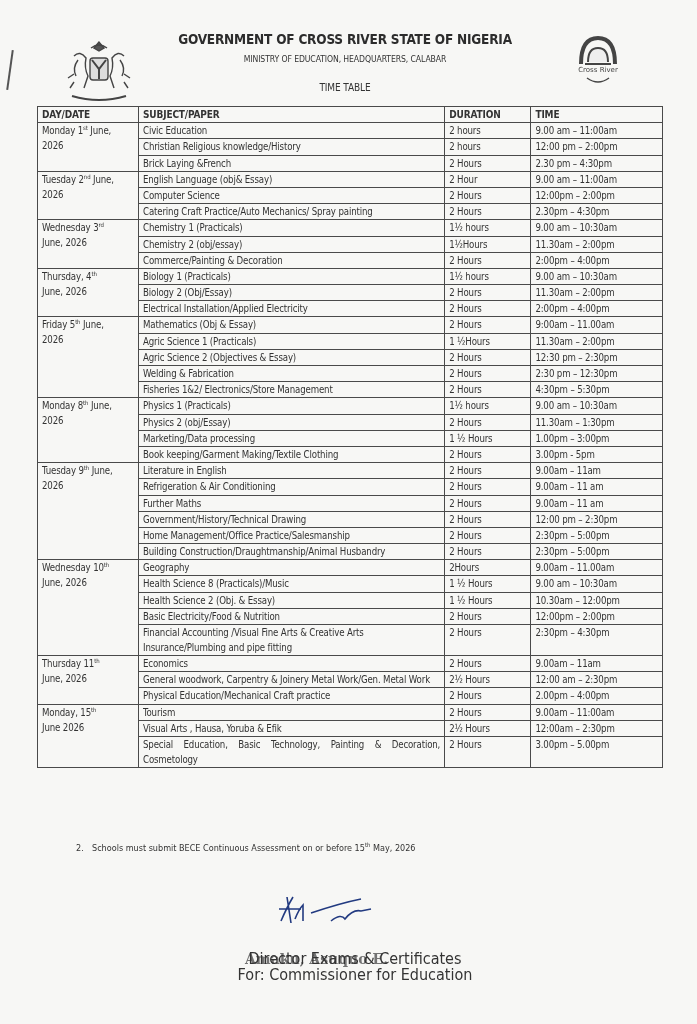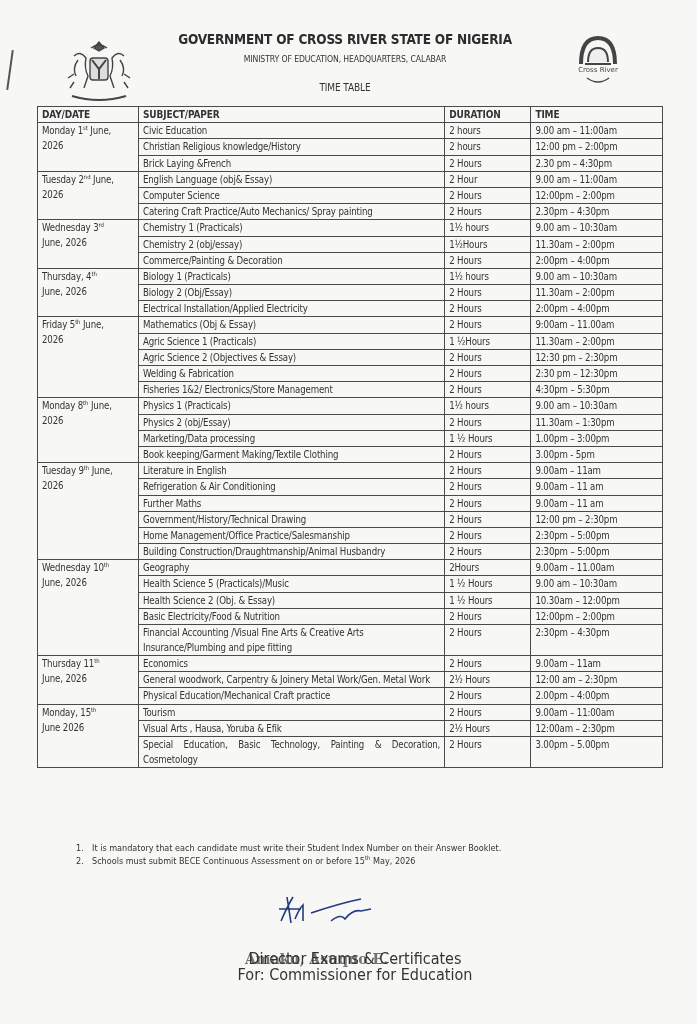--- a/index.html
+++ b/index.html
@@ -233,21 +233,21 @@
         <td class="tall">2 Hours</td>
         <td class="tall">2:30pm – 5:00pm</td>
       </tr>
       <tr>
         <td class="day" rowspan="5"><span>Wednesday 10</span><sup>th</sup><span></span><br><span>June, 2026</span></td>
         <td>Geography</td>
         <td>2Hours</td>
         <td>9.00am – 11.00am</td>
       </tr>
       <tr>
-        <td>Health Science 5 (Practicals)/Music</td>
+        <td>Health Science 8 (Practicals)/Music</td>
         <td>1 ½  Hours</td>
         <td>9.00 am – 10:30am</td>
       </tr>
       <tr>
         <td>Health Science 2 (Obj. &amp; Essay)</td>
         <td>1 ½  Hours</td>
         <td>10.30am – 12:00pm</td>
       </tr>
       <tr>
         <td>Basic Electricity/Food &amp; Nutrition</td>
@@ -288,23 +288,20 @@
       </tr>
       <tr>
         <td class="tall just">Special Education, Basic Technology, Painting &amp; Decoration, Cosmetology</td>
         <td class="tall">2 Hours</td>
         <td class="tall">3.00pm – 5.00pm</td>
       </tr>
     </tbody>
 </table>
 
 <div class="notes">
-  <div class="note">
-    <span class="num">1.</span><span>It is mandatory that each candidate must write their Student Index Number on their Answer Booklet.</span>
-  </div>
   <div class="note">
     <span class="num">2.</span><span>Schools must submit BECE Continuous Assessment on or before 15</span><sup>th</sup><span> May, 2026</span>
   </div>
 </div>
 
 <div class="sig">
   <svg class="sig-mark" width="110" height="34" viewBox="0 0 110 34">
     <g fill="none" stroke="#223a80" stroke-width="1.6">
       <path d="M4 28 q6 -14 12 -24 M10 4 l4 26 M2 16 h22 M18 26 q4 -10 8 -14 v16"></path>
       <path d="M34 20 q30 -10 50 -14"></path>

